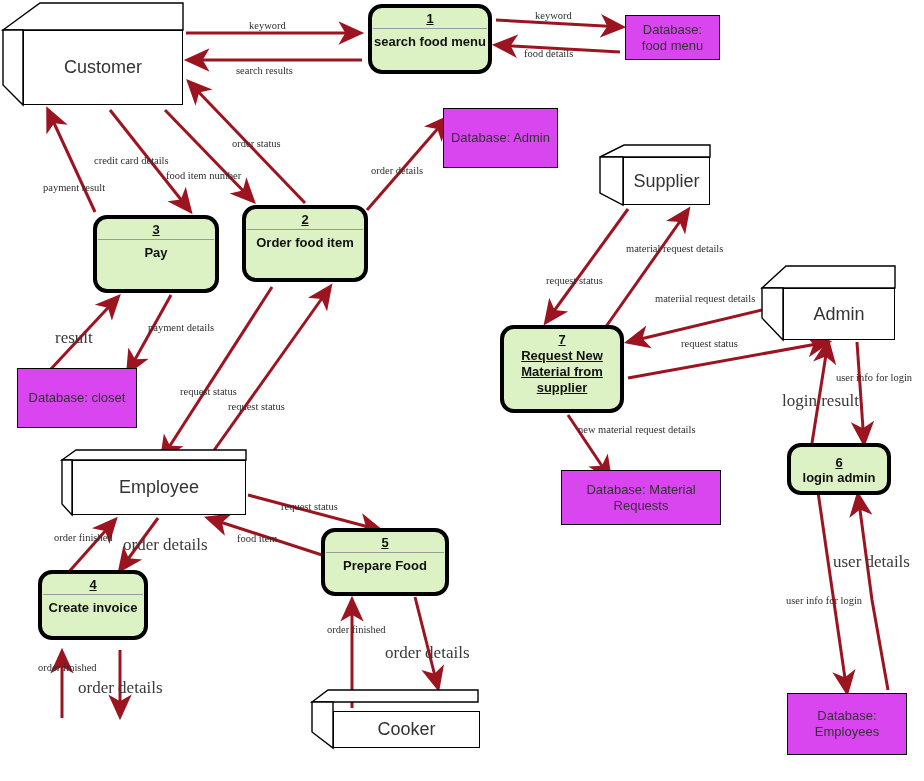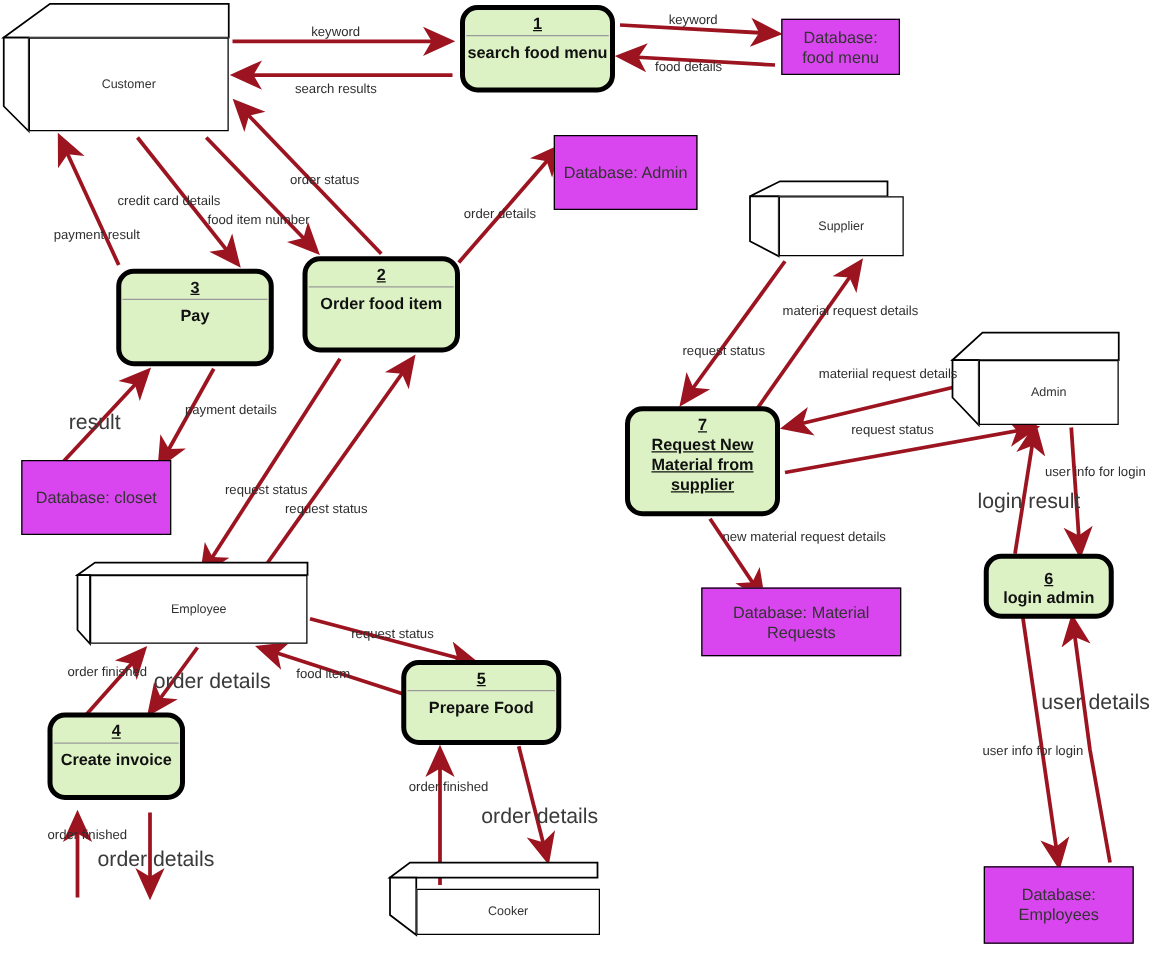--- a/index.html
+++ b/index.html
@@ -75,21 +75,21 @@
   .entity .face {
     position: absolute;
     box-sizing: border-box;
     background: #ffffff;
     border: 1.4px solid #000000;
     display: flex;
     align-items: center;
     justify-content: center;
   }
   .entity .face span {
-    font-size: 10px;
+    font-size: 18px;
     color: #333333;
     text-align: center;
     line-height: 15px;
   }
   .entity svg.lid {
     position: absolute;
     left: 0;
     top: 0;
     overflow: visible;
   }
@@ -112,20 +112,21 @@
     padding: 0 4px;
   }
   
   .flabel {
     position: absolute;
     font-size: 10.5px;
     color: #2e2e2e;
     white-space: nowrap;
     z-index: 6;
     line-height: 12px;
+    font-family: Liberation Serif, serif;
   }
   .flabel.big {
     font-size: 17px;
     color: #3a3a3a;
   }
 </style>
 </head>
 <body>
 
 <div id="canvas">
@@ -246,21 +247,21 @@
     <div class="face" style="left:23px; top:30px; width:160px; height:75px;">
       <span>Customer</span>
     </div>
   </div>
 
   <div class="entity" style="left:598px; top:143px;">
     <svg class="lid" width="120" height="70">
       <polygon points="2,14 26,2 112,2 112,14" fill="#ffffff" stroke="#000000" stroke-width="1.4"></polygon>
       <polygon points="2,14 2,50 25,62 25,14" fill="#ffffff" stroke="#000000" stroke-width="1.4"></polygon>
     </svg>
-    <div class="face" style="left:25px; top:14px; width:100px; height:48px;">
+    <div class="face" style="left:25px; top:14px; width:87px; height:48px;">
       <span>Supplier</span>
     </div>
   </div>
 
   <div class="entity" style="left:760px; top:264px;">
     <svg class="lid" width="140" height="80">
       <polygon points="2,24 26,2 135,2 135,24" fill="#ffffff" stroke="#000000" stroke-width="1.4"></polygon>
       <polygon points="2,24 2,54 23,76 23,24" fill="#ffffff" stroke="#000000" stroke-width="1.4"></polygon>
     </svg>
     <div class="face" style="left:23px; top:24px; width:112px; height:52px;">

